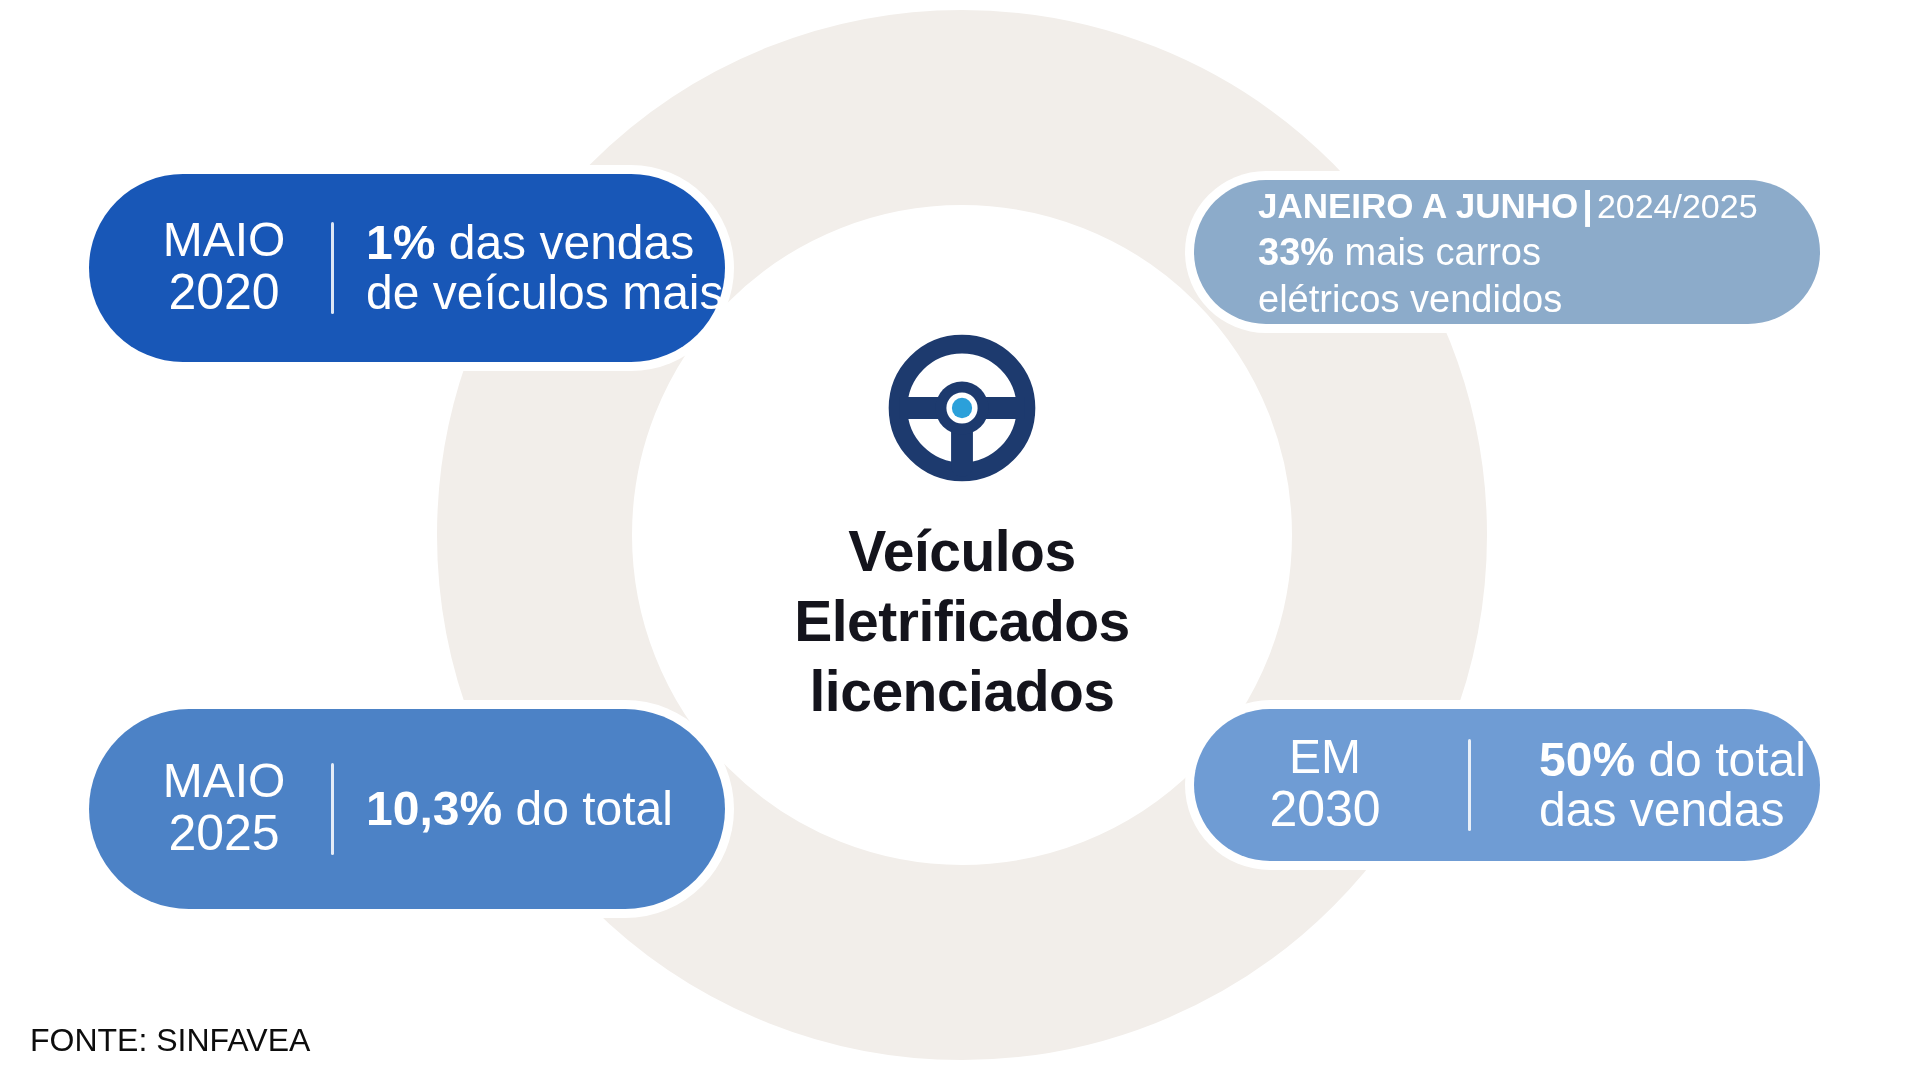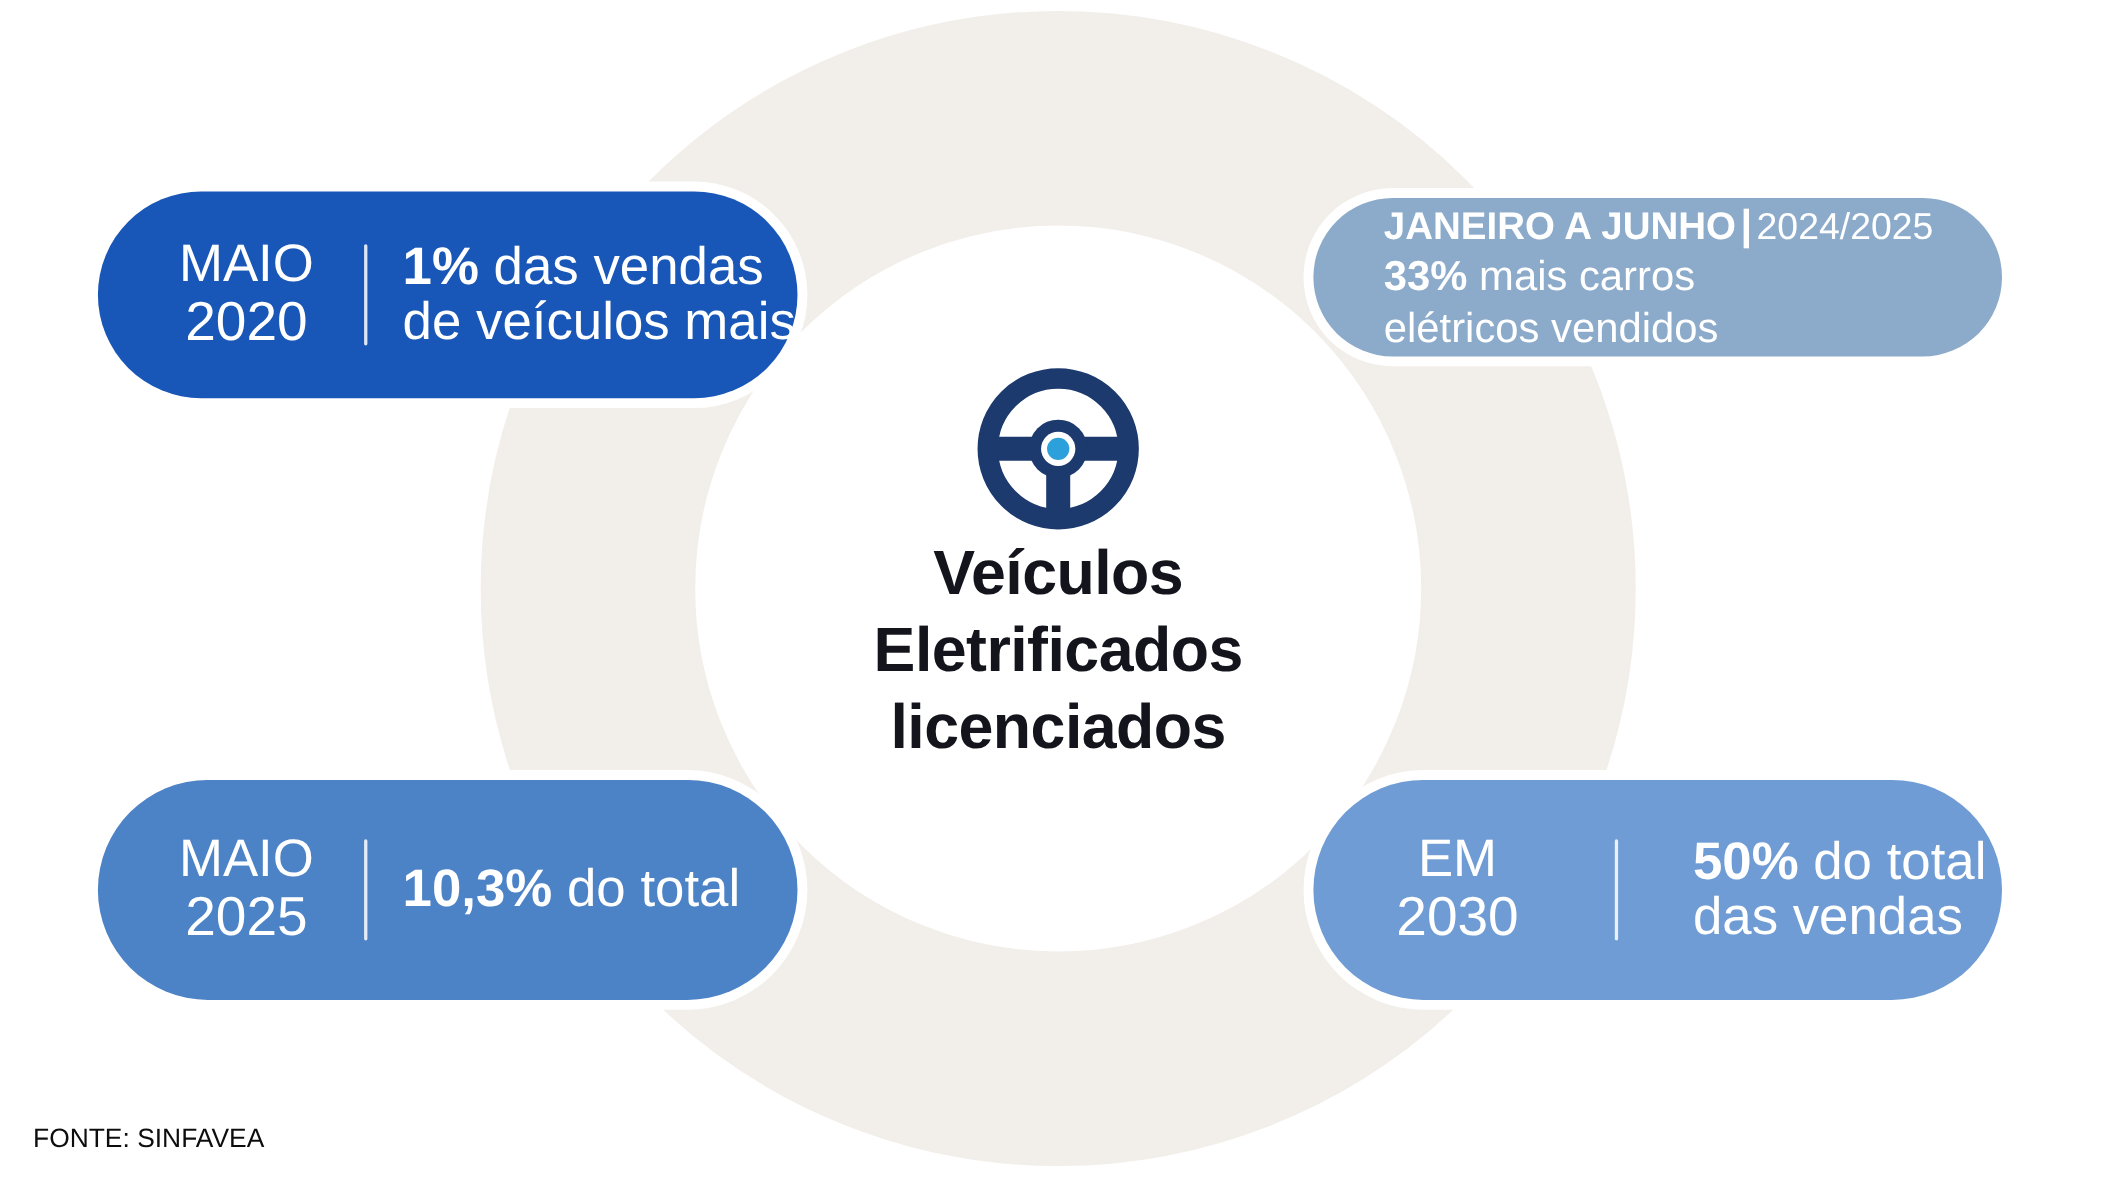--- a/index.html
+++ b/index.html
@@ -28,39 +28,40 @@
   
   .center-content {
     position:absolute;
     left:612px;
     top:330px;
     width:700px;
     text-align:center;
   }
   .wheel-icon { display:block; margin:0 auto; }
   .main-title {
+    margin-top:30px;
     font-size:57px;
     font-weight:bold;
     line-height:70px;
     color:#14141c;
     letter-spacing:-0.5px;
   }
 
   
   .pill {
     position:absolute;
     display:flex;
     align-items:center;
     color:#ffffff;
     box-shadow:0 0 0 9px #ffffff;
   }
   .pill-tl { left:89px;   top:174px; width:636px; height:188px; border-radius:94px;  padding-left:60px; background:#1857b7; }
   .pill-tr { left:1194px; top:180px; width:626px; height:144px; border-radius:92px;  padding-left:64px; background:#8cabca; }
   .pill-bl { left:89px;   top:709px; width:636px; height:200px; border-radius:100px; padding-left:60px; background:#4c82c6; }
-  .pill-br { left:1194px; top:709px; width:626px; height:200px; border-radius:100px; padding-left:56px; background:#6f9cd4;gap:36px; }
+  .pill-br { left:1194px; top:709px; width:626px; height:152px; border-radius:100px; padding-left:56px; background:#6f9cd4;gap:36px; }
 
   .pill-label { text-align:center; min-width:150px; }
   .label-top  { font-size:48px; line-height:48px; }
   .label-year { font-size:50px; line-height:56px; font-weight:normal; }
 
   .divider {
     width:3px;
     height:92px;
     background:rgba(255,255,255,0.85);
     margin:0 32px;
@@ -73,21 +74,21 @@
 
   .pill-tr .pill-text { font-size:38px; line-height:47px; }
   .tr-title { font-size:35px; line-height:46px; font-weight:bold; }
   .tr-sep    { font-weight:bold; font-size:38px; padding:0 4px; }
   .tr-period { font-weight:normal; font-size:34px; }
 
   .footer-source {
     position:absolute;
     left:30px;
     top:1022px;
-    font-size:24px;
+    font-size:32px;
     color:#0d0d0d;
   }
 </style>
 </head>
 <body>
 
 <div class="canvas">
 
   <div class="ring" style="border-color: rgb(242, 238, 234);"></div>
 

